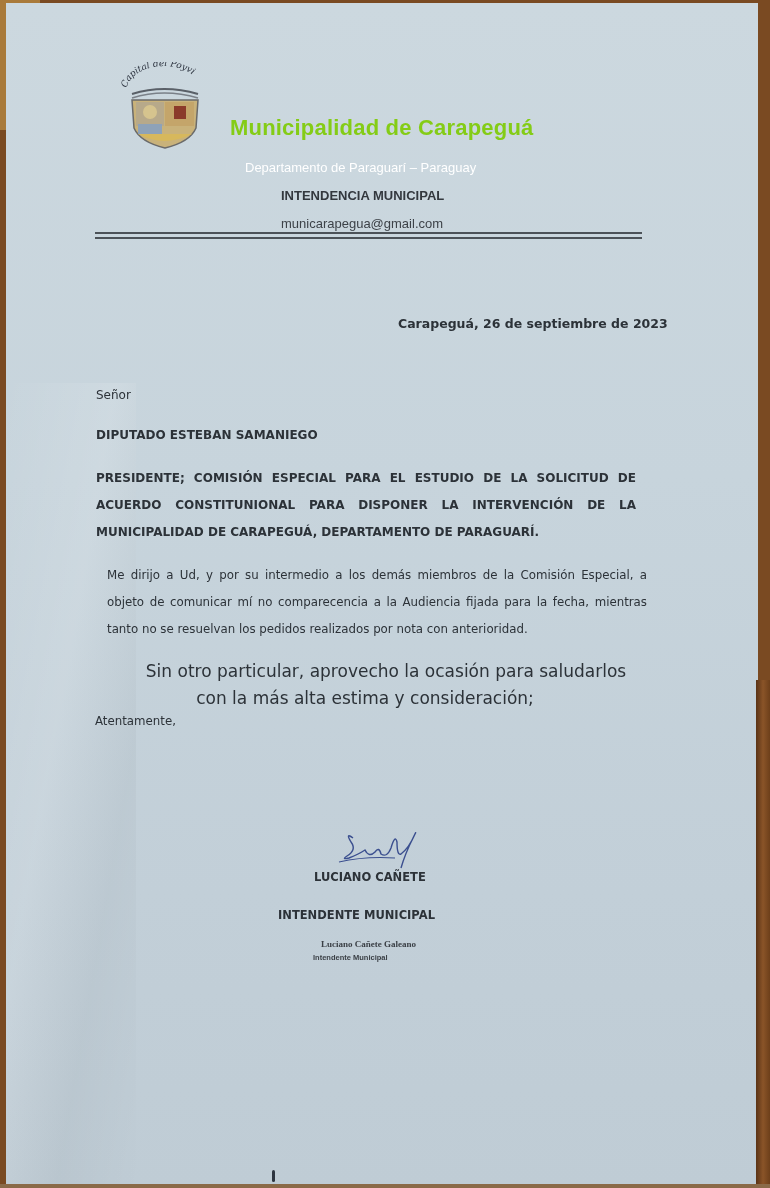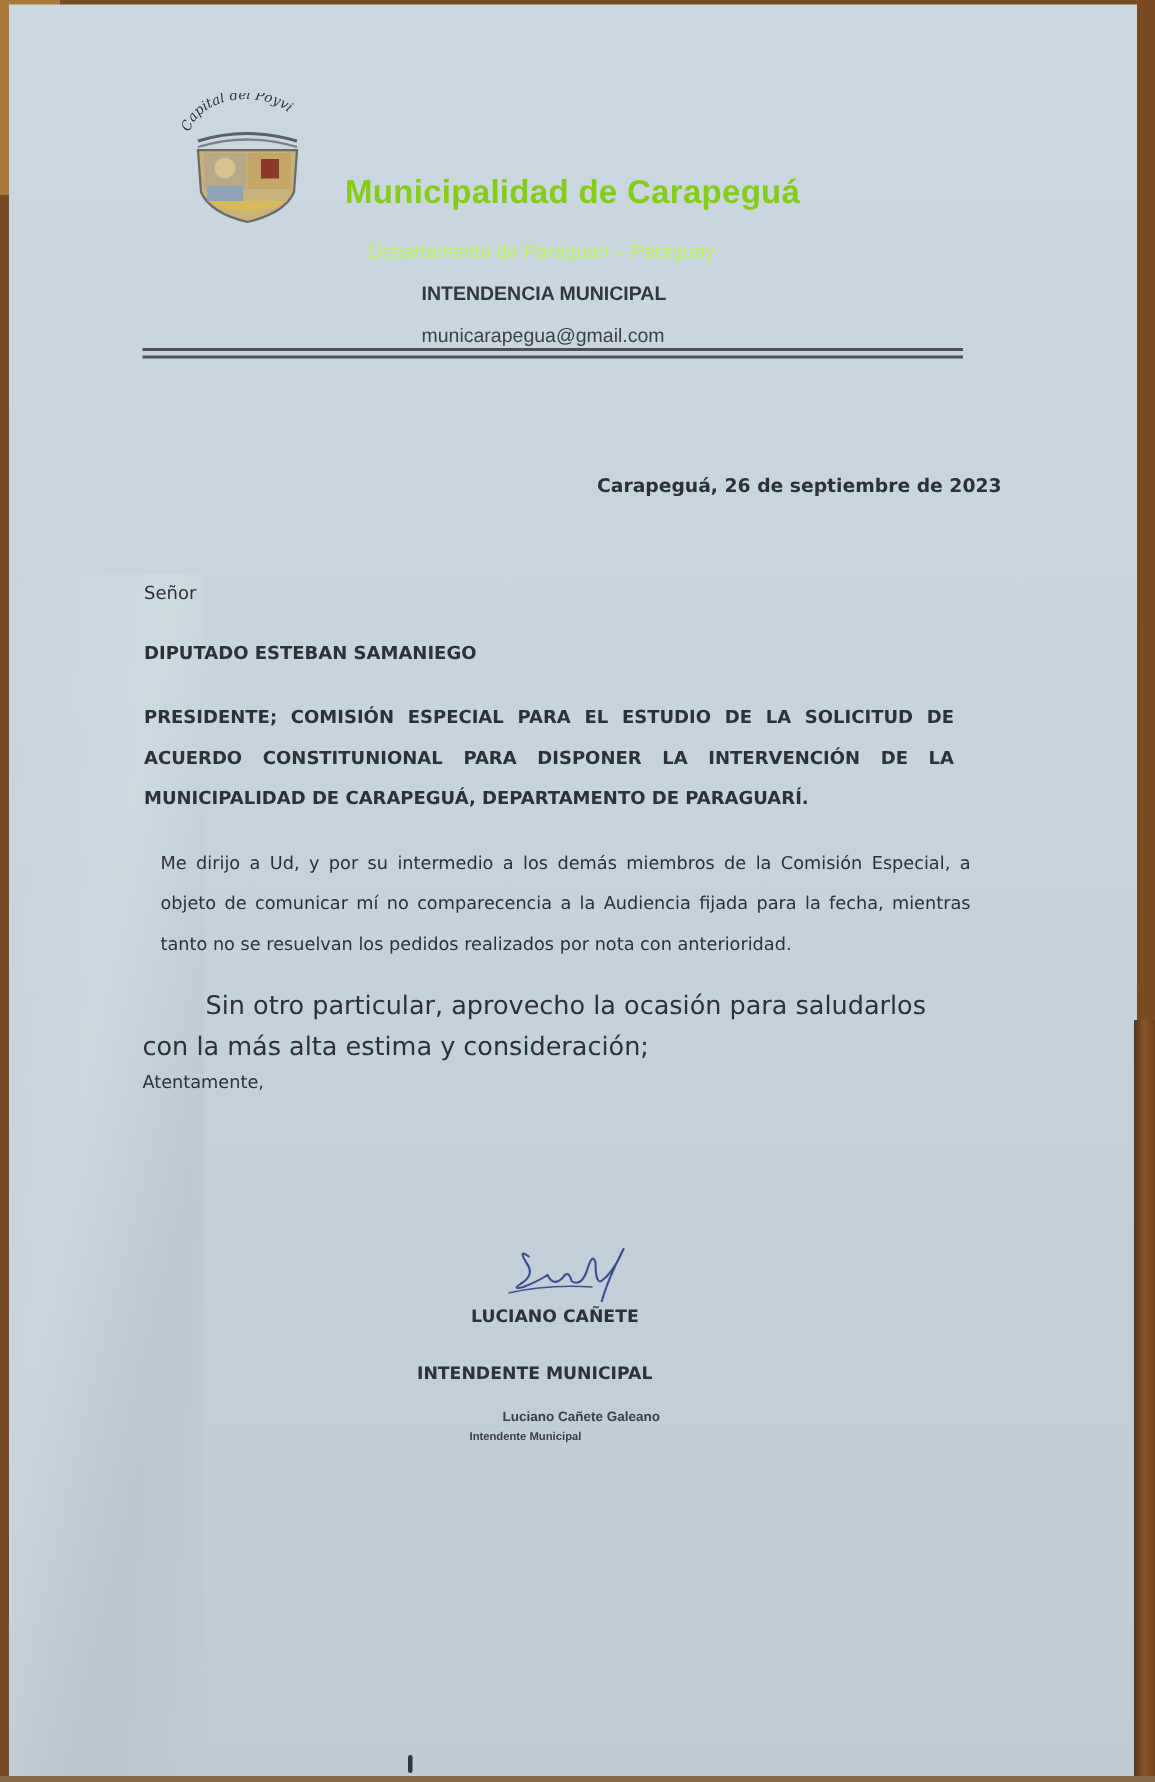--- a/index.html
+++ b/index.html
@@ -29,37 +29,38 @@
     }
 
     .logo {
       position: absolute; left: 118px; top: 62px; width: 90px; height: 90px;
     }
     .title {
       position: absolute; left: 230px; top: 115px; font-size: 22px; font-weight: bold; color: #84cc16;
       letter-spacing: 0.2px;
     }
     .dept {
-      position: absolute; left: 245px; top: 160px; font-size: 13px; color: #bef264;
+      position: absolute; left: 245px; top: 160px; font-size: 13px; color: #ffffff;
     }
     .intendencia {
       position: absolute; left: 281px; top: 188px; font-size: 13px; font-weight: bold; color: #33383e;
     }
     .email {
       position: absolute; left: 281px; top: 216px; font-size: 13px; color: #3d4248;
     }
     .rule {
       position: absolute; left: 95px; width: 547px; background: #4c5258;
     }
     .rule.r1 { top: 232px; height: 2px; }
     .rule.r2 { top: 237px; height: 2px; }
 
     .body-text {
       position: absolute; font-family: "DejaVu Sans", sans-serif; color: #2c3238;
       font-size: 12px;
+      text-align: center;
     }
     .date { left: 398px; top: 316px; font-weight: bold; font-size: 12.5px; }
     .senor { left: 96px; top: 388px; font-weight: normal; }
     .diputado { left: 96px; top: 428px; font-weight: bold; }
     .presidente {
       left: 96px; top: 465px; width: 540px; font-weight: bold; text-align: justify;
       line-height: 27px; text-align-last: left;
     }
     .para1 {
       left: 107px; top: 562px; width: 540px; line-height: 27px; text-align: justify;
@@ -68,22 +69,22 @@
     .para2 {
       left: 95px; top: 658px; width: 540px; line-height: 27px; text-indent: 42px;
       font-size: 17px;
     }
     .closing { left: 95px; top: 714px; font-size: 11.8px; }
 
     .signature { position: absolute; left: 335px; top: 828px; width: 90px; height: 50px; }
     .sig-name { left: 302px; top: 870px; font-weight: bold; font-size: 11.5px; margin-left: 12px; }
     .sig-title { left: 278px; top: 908px; font-weight: bold; font-size: 11.5px; }
     .stamp-name {
-      position: absolute; left: 310px; top: 939px; font-size: 9px; font-weight: bold; color: #3a3f45;
-      font-family: Liberation Sans, sans-serif;
+      position: absolute; left: 296px; top: 939px; font-size: 9px; font-weight: bold; color: #3a3f45;
+      font-family: Liberation Serif, serif;
       padding-left: 25px;
     }
     .stamp-title {
       position: absolute; left: 313px; top: 953px; font-size: 7.5px; font-weight: bold; color: #3a3f45;
       font-family: "Liberation Sans", sans-serif;
     }
     .ink-mark {
       position: absolute; left: 272px; top: 1170px; width: 3px; height: 12px; background: #2d3540;
       border-radius: 2px;
     }

